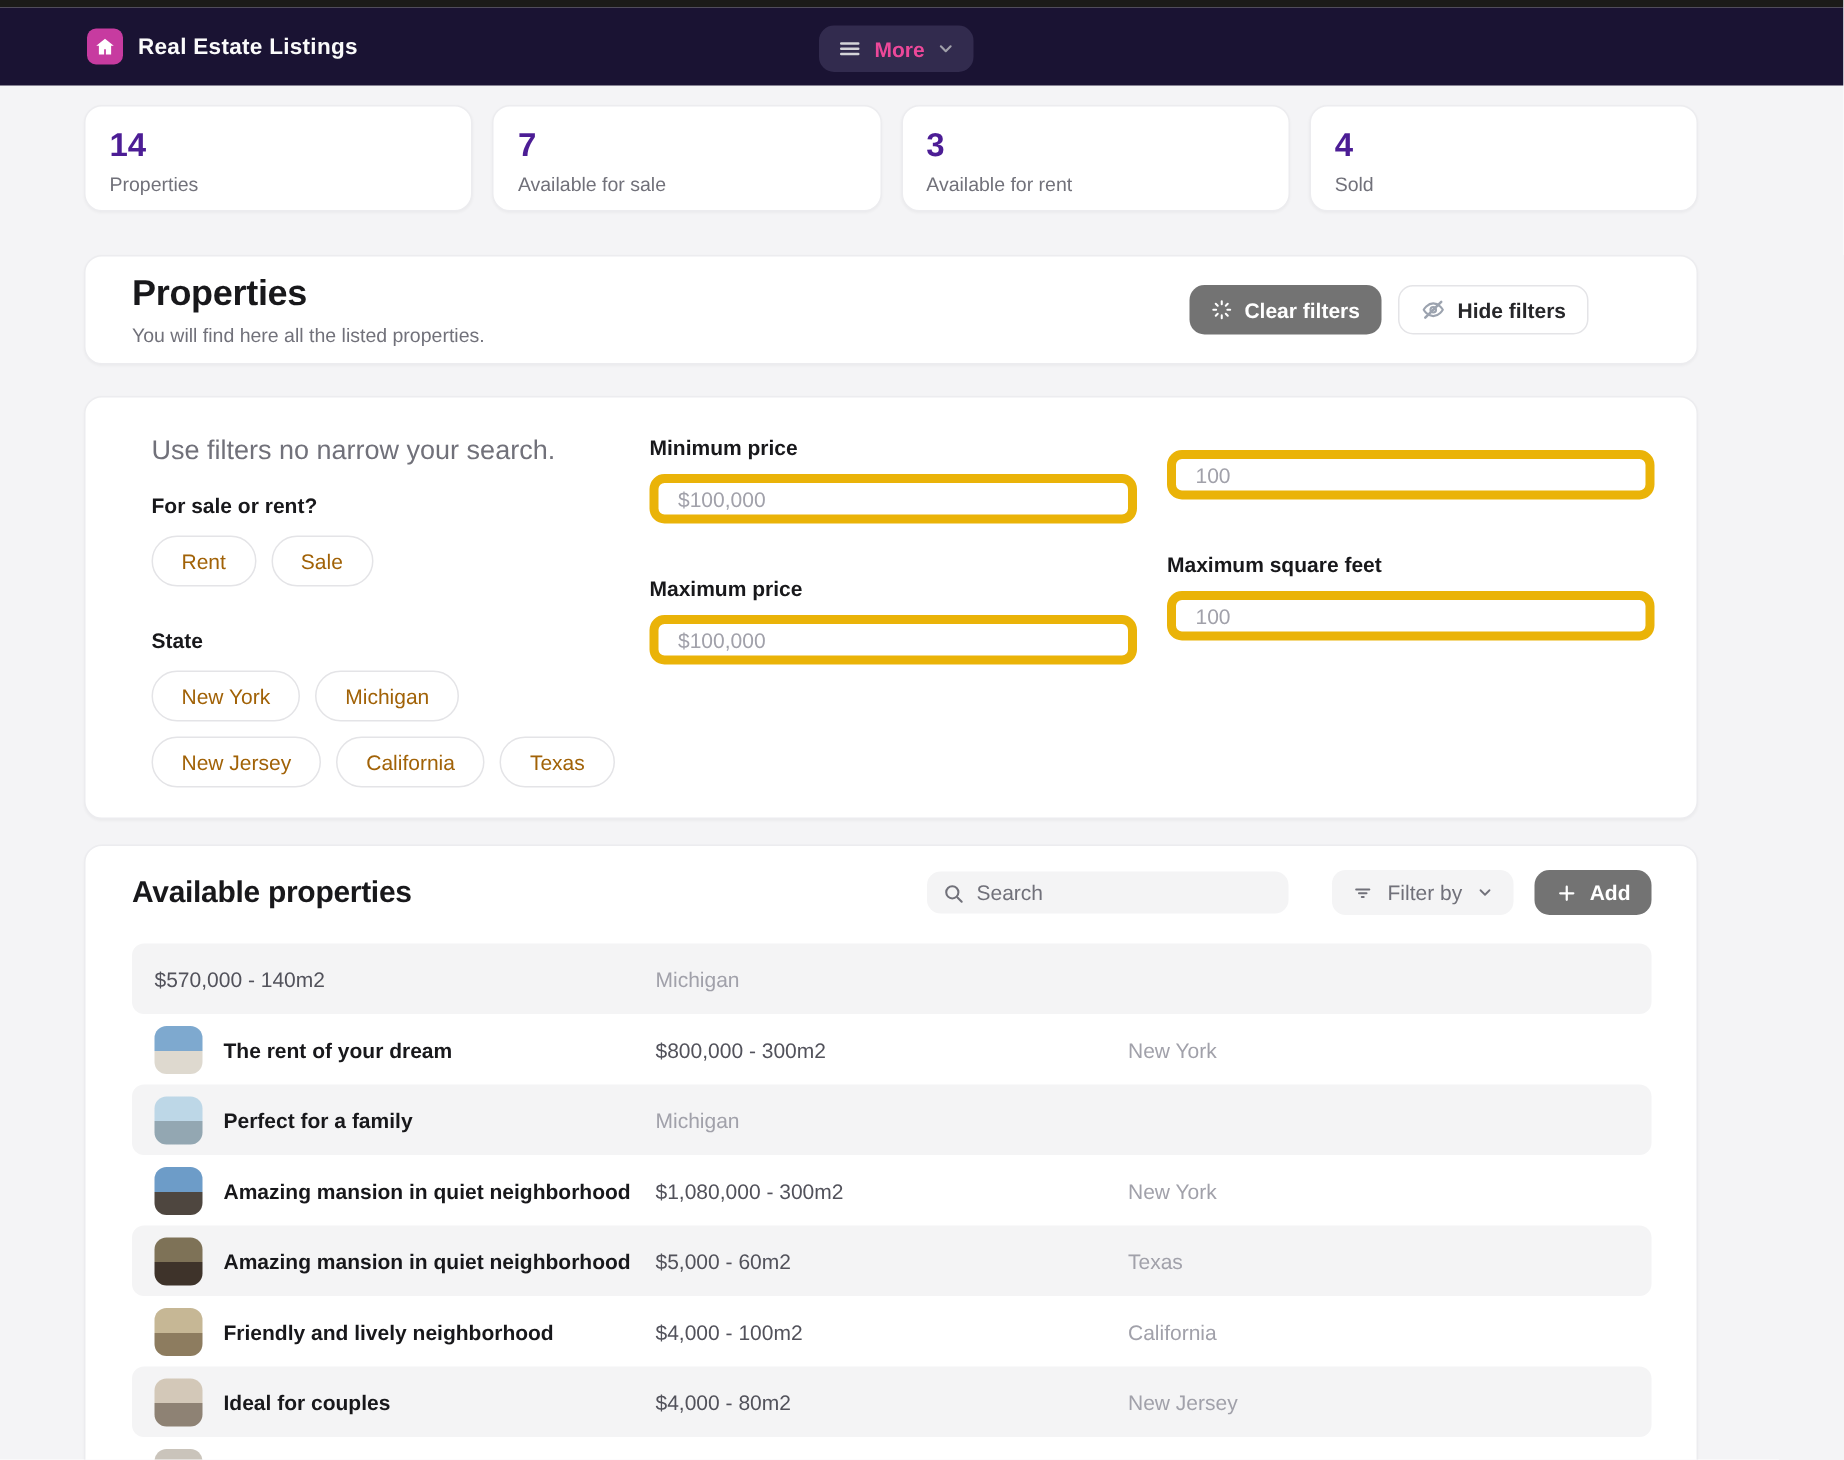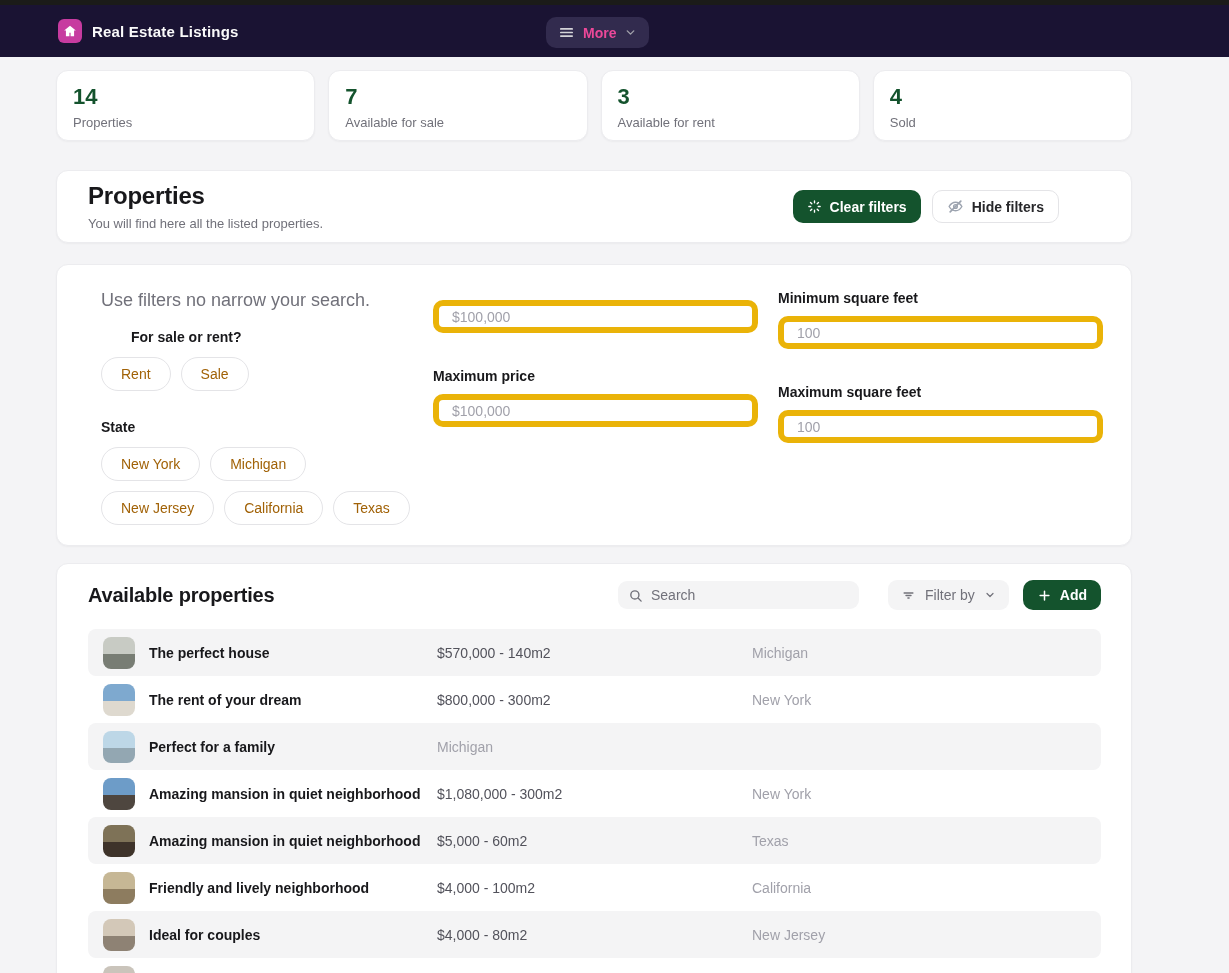--- a/index.html
+++ b/index.html
@@ -32,54 +32,54 @@
   }
   
   .content { width:1076px; margin-left:56px; }
   .card {
     background:#ffffff; border:1px solid #ececef; border-radius:12px;
     box-shadow:0 1px 2px rgba(24,24,27,.04);
   }
   
   .stats { display:grid; grid-template-columns:repeat(4,1fr); gap:13px; margin-top:13px; }
   .stat-card { padding:13px 16px; height:71px; }
-  .stat-value { font-size:22px; font-weight:700; color:#14532d; }
+  .stat-value { font-size:22px; font-weight:700; color:#4c1d95; }
   .stat-label { font-size:13px; color:#71717a; margin-top:5px; }
   
   .props-panel {
     margin-top:29px; height:73px;
     display:flex; align-items:center; justify-content:space-between;
     padding:0 72px 0 31px;
   }
   .panel-title { font-size:24px; font-weight:700; letter-spacing:-.2px; }
   .panel-sub { font-size:13px; color:#71717a; margin-top:6px; }
   .btn-row { display:flex; gap:11px; }
   .btn {
     display:flex; align-items:center; gap:8px;
     height:33px; padding:0 14px; border-radius:10px;
     font-size:14px; font-weight:700; cursor:pointer;
     font-family:"Liberation Sans", sans-serif; border:none;
   }
-  .btn-primary { background:#14532d; color:#ffffff; }
+  .btn-primary { background:#737373; color:#ffffff; }
   .btn-outline { background:#ffffff; color:#27272a; border:1px solid #e4e4e7; }
   
   .filters-card {
     margin-top:21px; height:282px;
     padding:25px 30px 0 44px;
     display:grid; grid-template-columns:332px 345px 325px;
   }
   .filters-hint { font-size:18px; color:#71717a; }
   .group-label { font-size:14px; font-weight:700; color:#18181b; }
   .pill-row { display:flex; flex-wrap:wrap; gap:10px; margin-top:12px; max-width:310px; }
   .pill {
     padding:8px 19px; border:1px solid #e4e4e7; border-radius:999px;
     background:#fff; font-size:14px; color:#a16207; cursor:pointer;
     font-family:"Liberation Sans", sans-serif;
   }
-  .mt18 { margin-top:18px;margin-left:30px; } .mt28 { margin-top:28px; }
+  .mt18 { margin-top:18px; } .mt28 { margin-top:28px; }
   .field { width:325px; }
   .field + .field { margin-top:35px; }
   .field input {
     margin-top:10px; width:100%; height:33px;
     border:6px solid #eab308; border-radius:10px;
     padding:0 13px; font-size:14px; color:#18181b; outline:none;
     font-family:"Liberation Sans", sans-serif; background:#fff;
   }
   .field input::placeholder { color:#a1a1aa; }
   
@@ -207,30 +207,30 @@
       <div class="pill-row">
         <button class="pill">New York</button>
         <button class="pill">Michigan</button>
         <button class="pill">New Jersey</button>
         <button class="pill">California</button>
         <button class="pill">Texas</button>
       </div>
     </div>
     <div>
       <div class="field">
+        <div class="group-label">Minimum price</div>
         <input type="text" placeholder="$100,000" style="">
       </div>
       <div class="field">
         <div class="group-label">Maximum price</div>
         <input type="text" placeholder="$100,000" style="">
       </div>
     </div>
     <div>
       <div class="field">
-        <div class="group-label">Minimum square feet</div>
         <input type="text" placeholder="100" style="">
       </div>
       <div class="field">
         <div class="group-label">Maximum square feet</div>
         <input type="text" placeholder="100" style="">
       </div>
     </div>
   </div>
 
   <div class="card available-card">
@@ -265,24 +265,20 @@
                 <path d="M12 5v14M5 12h14"></path>
               </svg>
           </span>
           <span>Add</span>
         </button>
       </div>
     </div>
 
     <div class="rows">
       <div class="prow">
-        <div class="pname-cell">
-            <div class="thumb" style="background: linear-gradient(rgb(200, 203, 196) 0%, rgb(200, 203, 196) 52%, rgb(120, 125, 116) 52%, rgb(120, 125, 116) 100%);"></div>
-            <div class="pname">The perfect house</div>
-          </div>
         <div class="pprice">$570,000 - 140m2</div>
         <div class="pstate">Michigan</div>
       </div>
       <div class="prow">
         <div class="pname-cell">
             <div class="thumb" style="background: linear-gradient(rgb(126, 169, 207) 0%, rgb(126, 169, 207) 52%, rgb(222, 217, 207) 52%, rgb(222, 217, 207) 100%);"></div>
             <div class="pname">The rent of your dream</div>
           </div>
         <div class="pprice">$800,000 - 300m2</div>
         <div class="pstate">New York</div>

